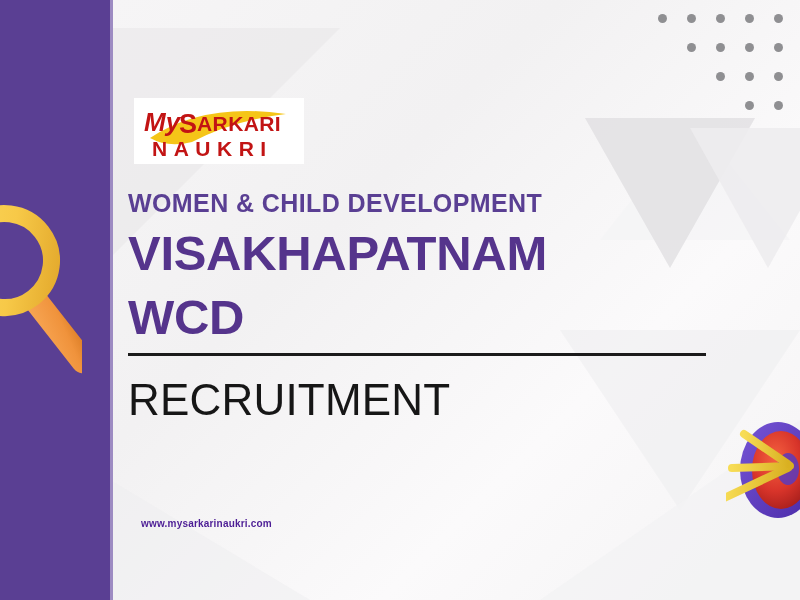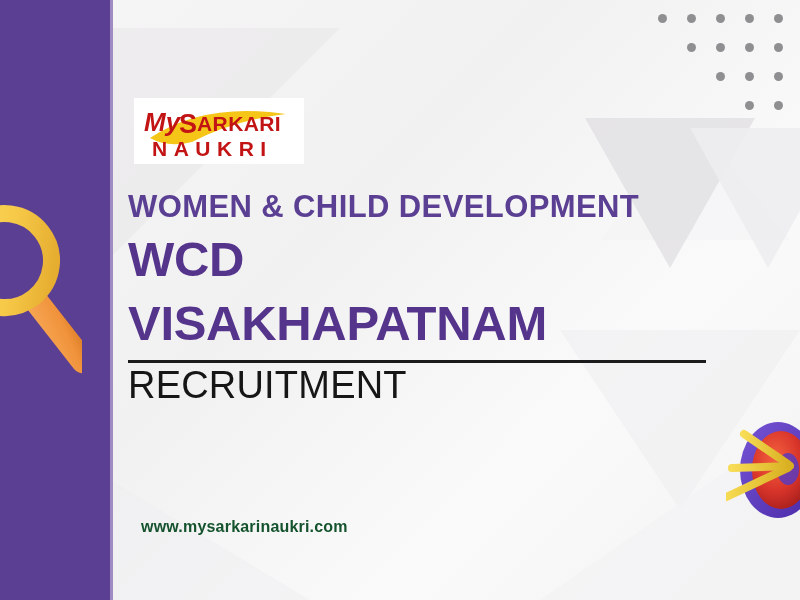--- a/index.html
+++ b/index.html
@@ -165,21 +165,21 @@
   }
 
   
   .content {
     position: absolute;
     left: 128px;
     top: 190px;
     width: 600px;
   }
   .subtitle {
-    font-size: 31px;
+    font-size: 25px;
     font-weight: bold;
     letter-spacing: 0.4px;
     color: #5a3f93;
     line-height: 1.1;
     white-space: nowrap;
   }
   .title {
     font-size: 49px;
     font-weight: bold;
     color: #55348c;
@@ -188,34 +188,34 @@
     margin-top: 7px;
     white-space: nowrap;
   }
   .rule {
     width: 578px;
     height: 3px;
     background: #1b1b1b;
     margin-top: 7px;
   }
   .recruitment {
-    font-size: 38px;
+    font-size: 44px;
     font-weight: normal;
     color: #161616;
     letter-spacing: 0.2px;
     line-height: 1.1;
-    margin-top: 2px;
+    margin-top: 20px;
   }
   .website {
     position: absolute;
     left: 141px;
     top: 518px;
-    font-size: 16px;
+    font-size: 10px;
     font-weight: bold;
-    color: #14532d;
+    color: #4c1d95;
     letter-spacing: 0.2px;
     text-align: center;
   }
 </style>
 </head>
 <body>
 
 <div id="banner">
 
   <div class="bg-base"></div>
@@ -302,21 +302,21 @@
       <path d="M 16 40 Q 70 4 152 16 Q 100 22 58 44 Q 34 50 16 40 Z" fill="#f5c518"></path>
       <text x="10" y="33" font-family="'Liberation Sans',sans-serif" font-size="26" font-weight="bold" fill="#c21414" font-style="italic">My</text>
       <text x="45" y="35" font-family="'Liberation Sans',sans-serif" font-size="27" font-weight="bold" fill="#c21414">S</text>
       <text x="63" y="33" font-family="'Liberation Sans',sans-serif" font-size="21" font-weight="bold" fill="#c21414" letter-spacing="0.4">ARKARI</text>
       <text x="18" y="58" font-family="'Liberation Sans',sans-serif" font-size="21" font-weight="bold" fill="#c21414" letter-spacing="6.5">NAUKRI</text>
     </svg>
   </div>
 
   <div class="content">
     <div class="subtitle">WOMEN &amp; CHILD DEVELOPMENT</div>
+    <div class="title">VISAKHAPATNAM</div>
     <div class="title">WCD</div>
-    <div class="title">VISAKHAPATNAM</div>
     <div class="rule"></div>
     <div class="recruitment">RECRUITMENT</div>
   </div>
 
   <div class="website">www.mysarkarinaukri.com</div>
 
 </div>
 
 </body></html>

